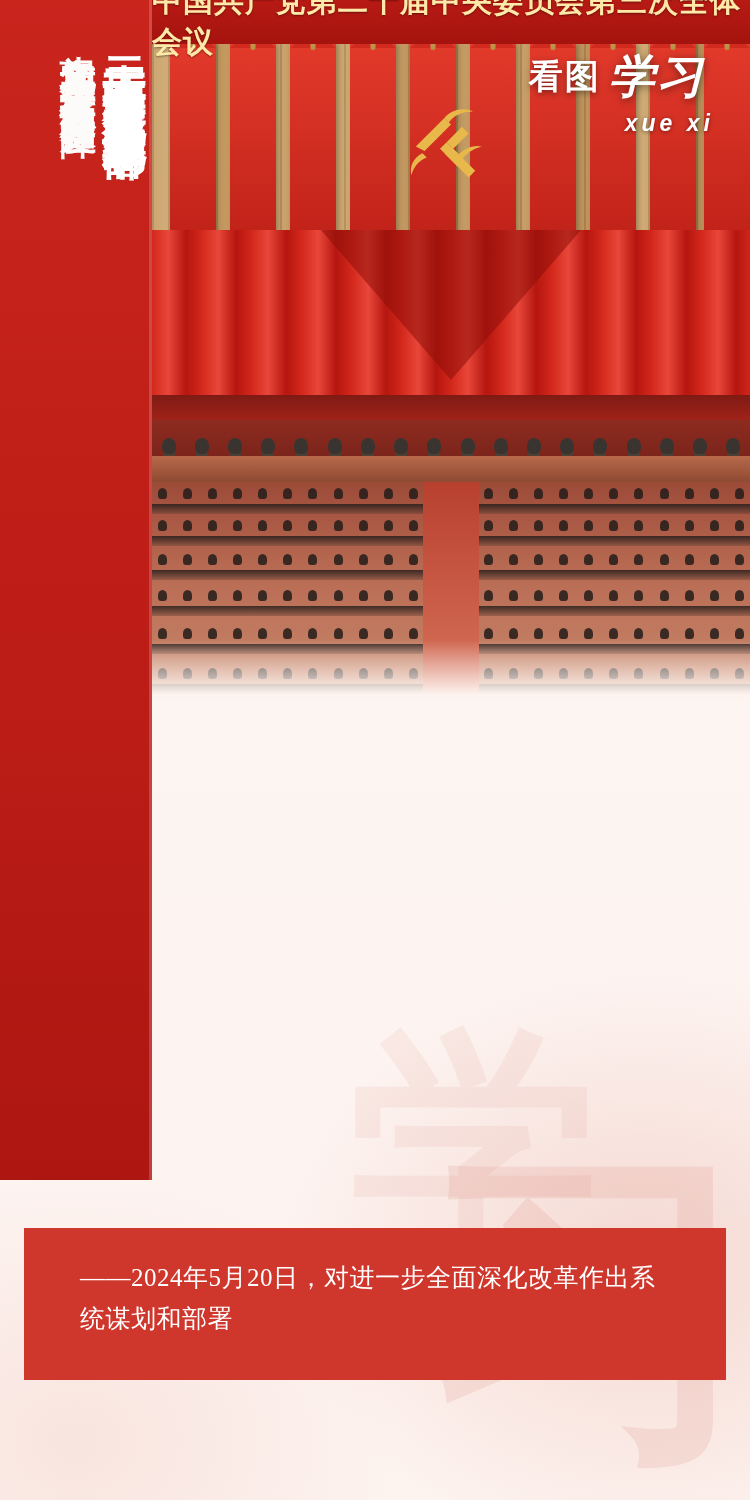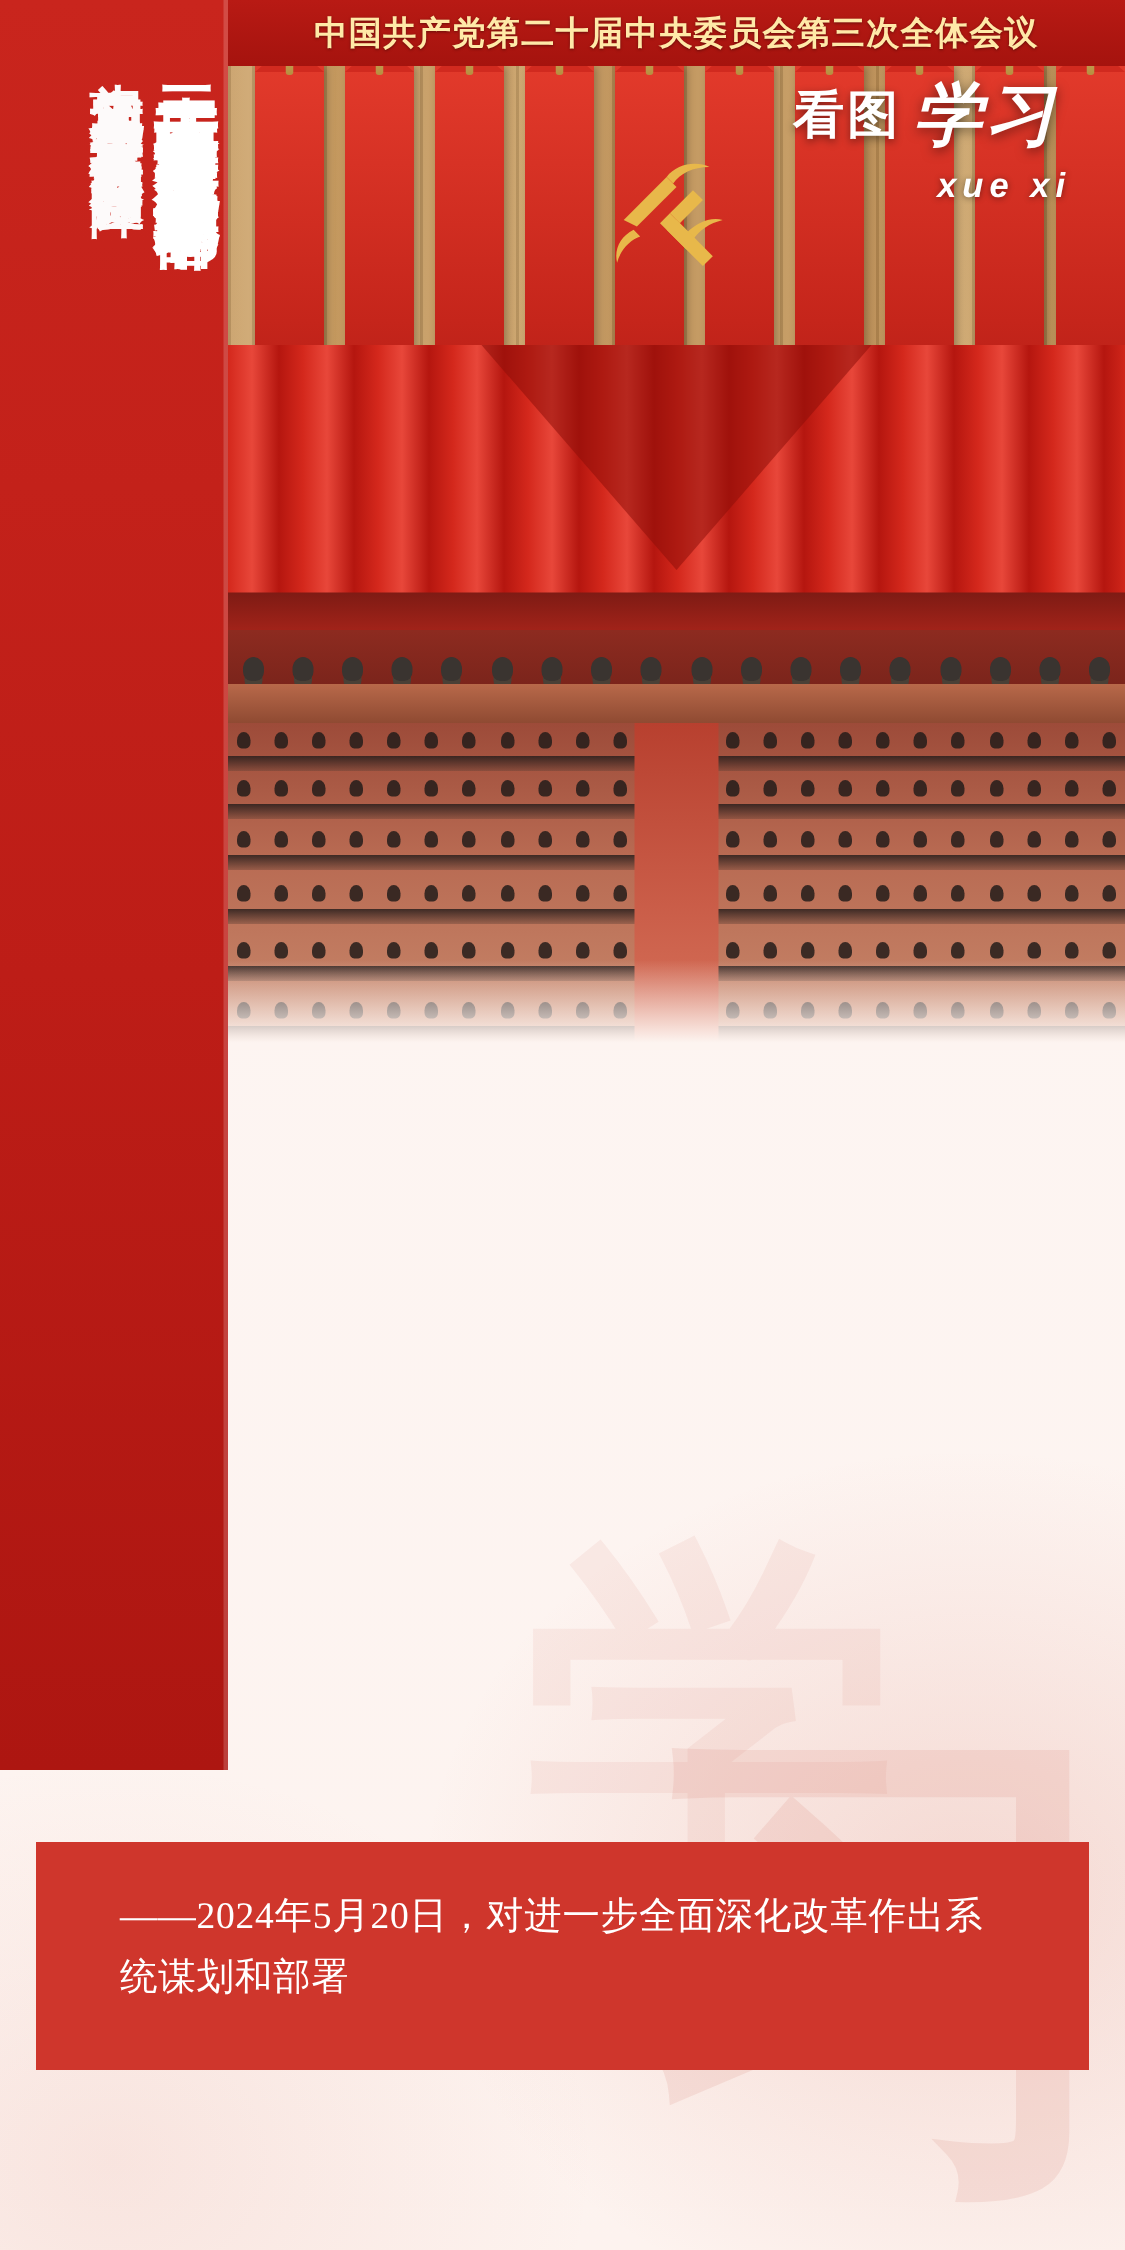--- a/index.html
+++ b/index.html
@@ -136,21 +136,21 @@
       rgba(255,255,255,0.05) 2px, rgba(255,255,255,0.05) 16px);
   }
   .banner-top {
     position: absolute;
     left: 0; right: 0; top: 0;
     height: 44px;
     background: linear-gradient(180deg, #b81a14 0%, #a5130e 100%);
     color: #ffe9a8;
     font-family: "Liberation Serif", serif;
     font-weight: 700;
-    font-size: 22px;
+    font-size: 30px;
     letter-spacing: 1px;
     display: flex;
     align-items: center;
     justify-content: center;
     z-index: 5;
     text-shadow: 0 1px 2px rgba(0,0,0,0.4);
   }
   .emblem {
     position: absolute;
     left: 50%;

